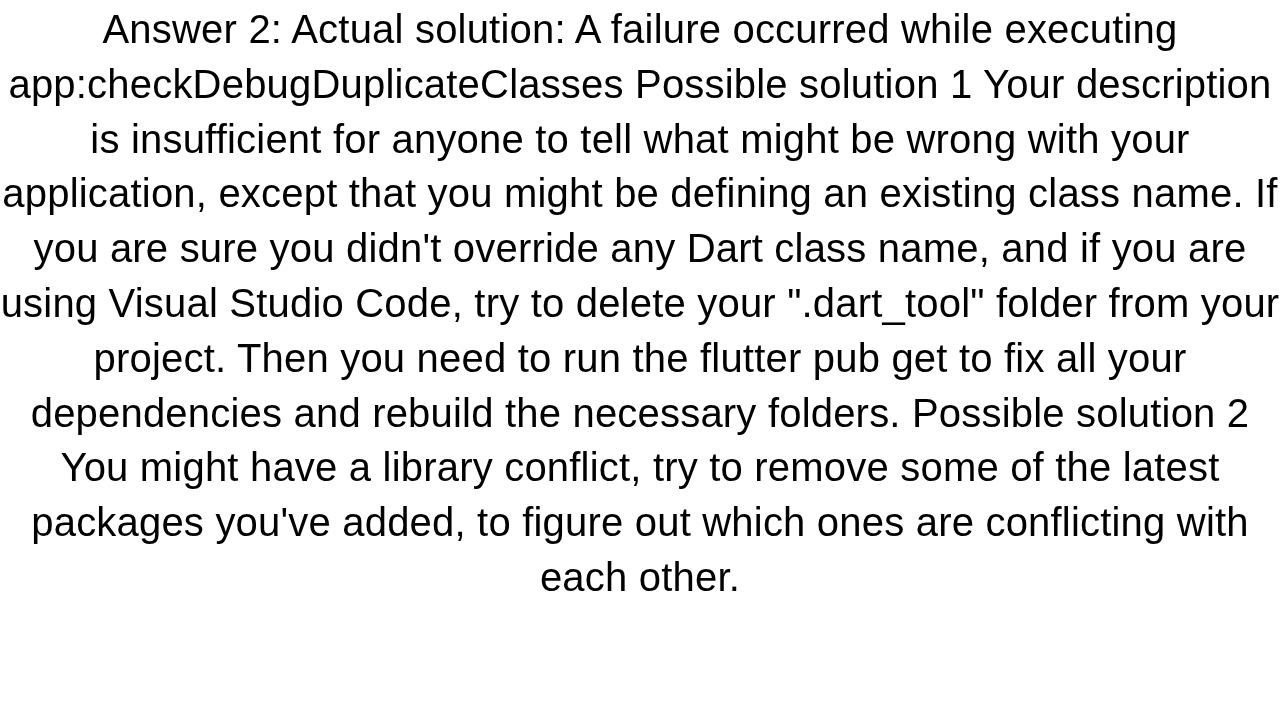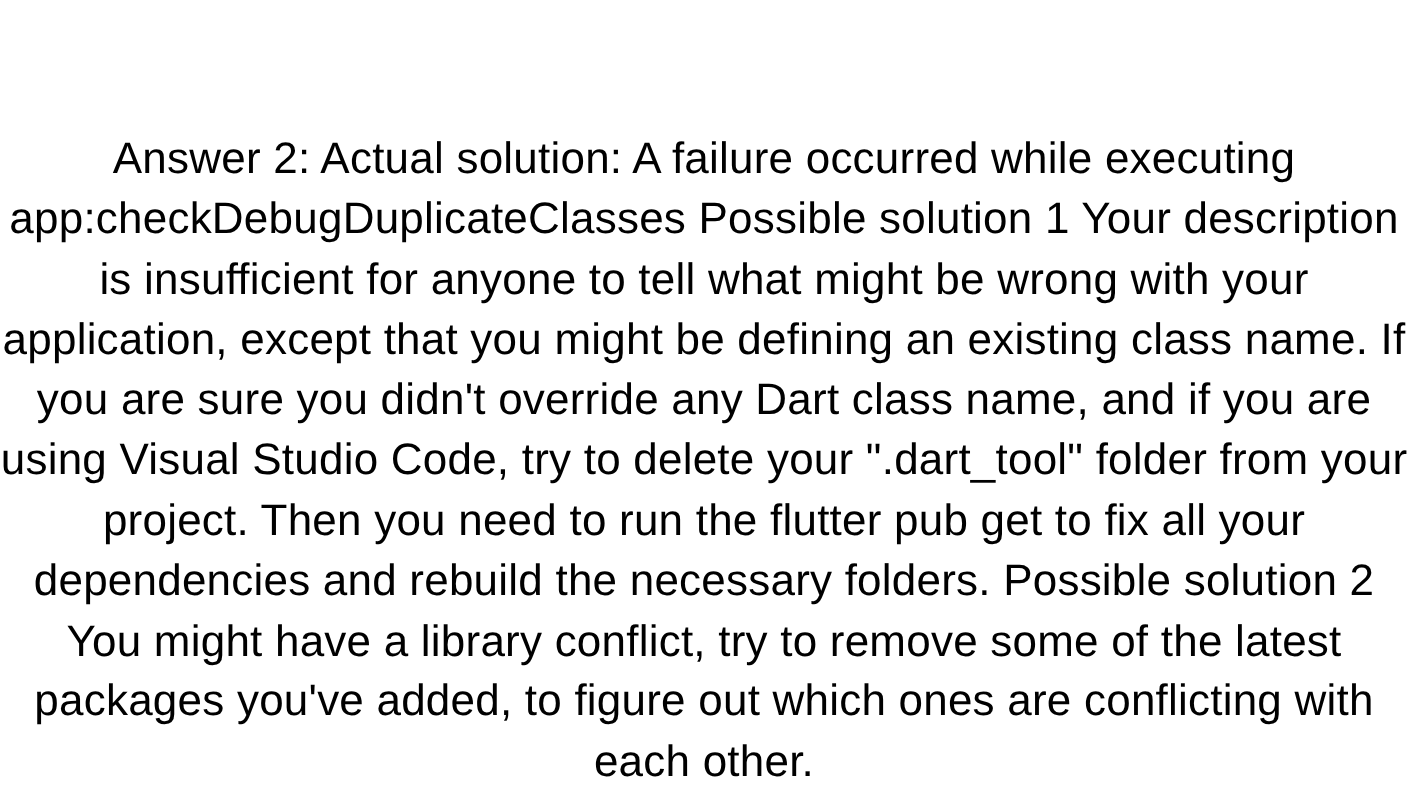--- a/index.html
+++ b/index.html
@@ -11,21 +11,21 @@
       width: 1280px;
       height: 720px;
       overflow: hidden;
       background: #ffffff;
       font-family: Arial, Helvetica, sans-serif;
     }
     .content {
       width: 1280px;
       height: 720px;
       display: flex;
-      align-items: flex-end;
+      align-items: flex-start;
       justify-content: center;
     }
     .text {
       text-align: center;
       font-size: 40px;
       line-height: 1.37;
       color: #000000;
       font-weight: 400;
       padding-top: 2px;
       width: 1290px;

